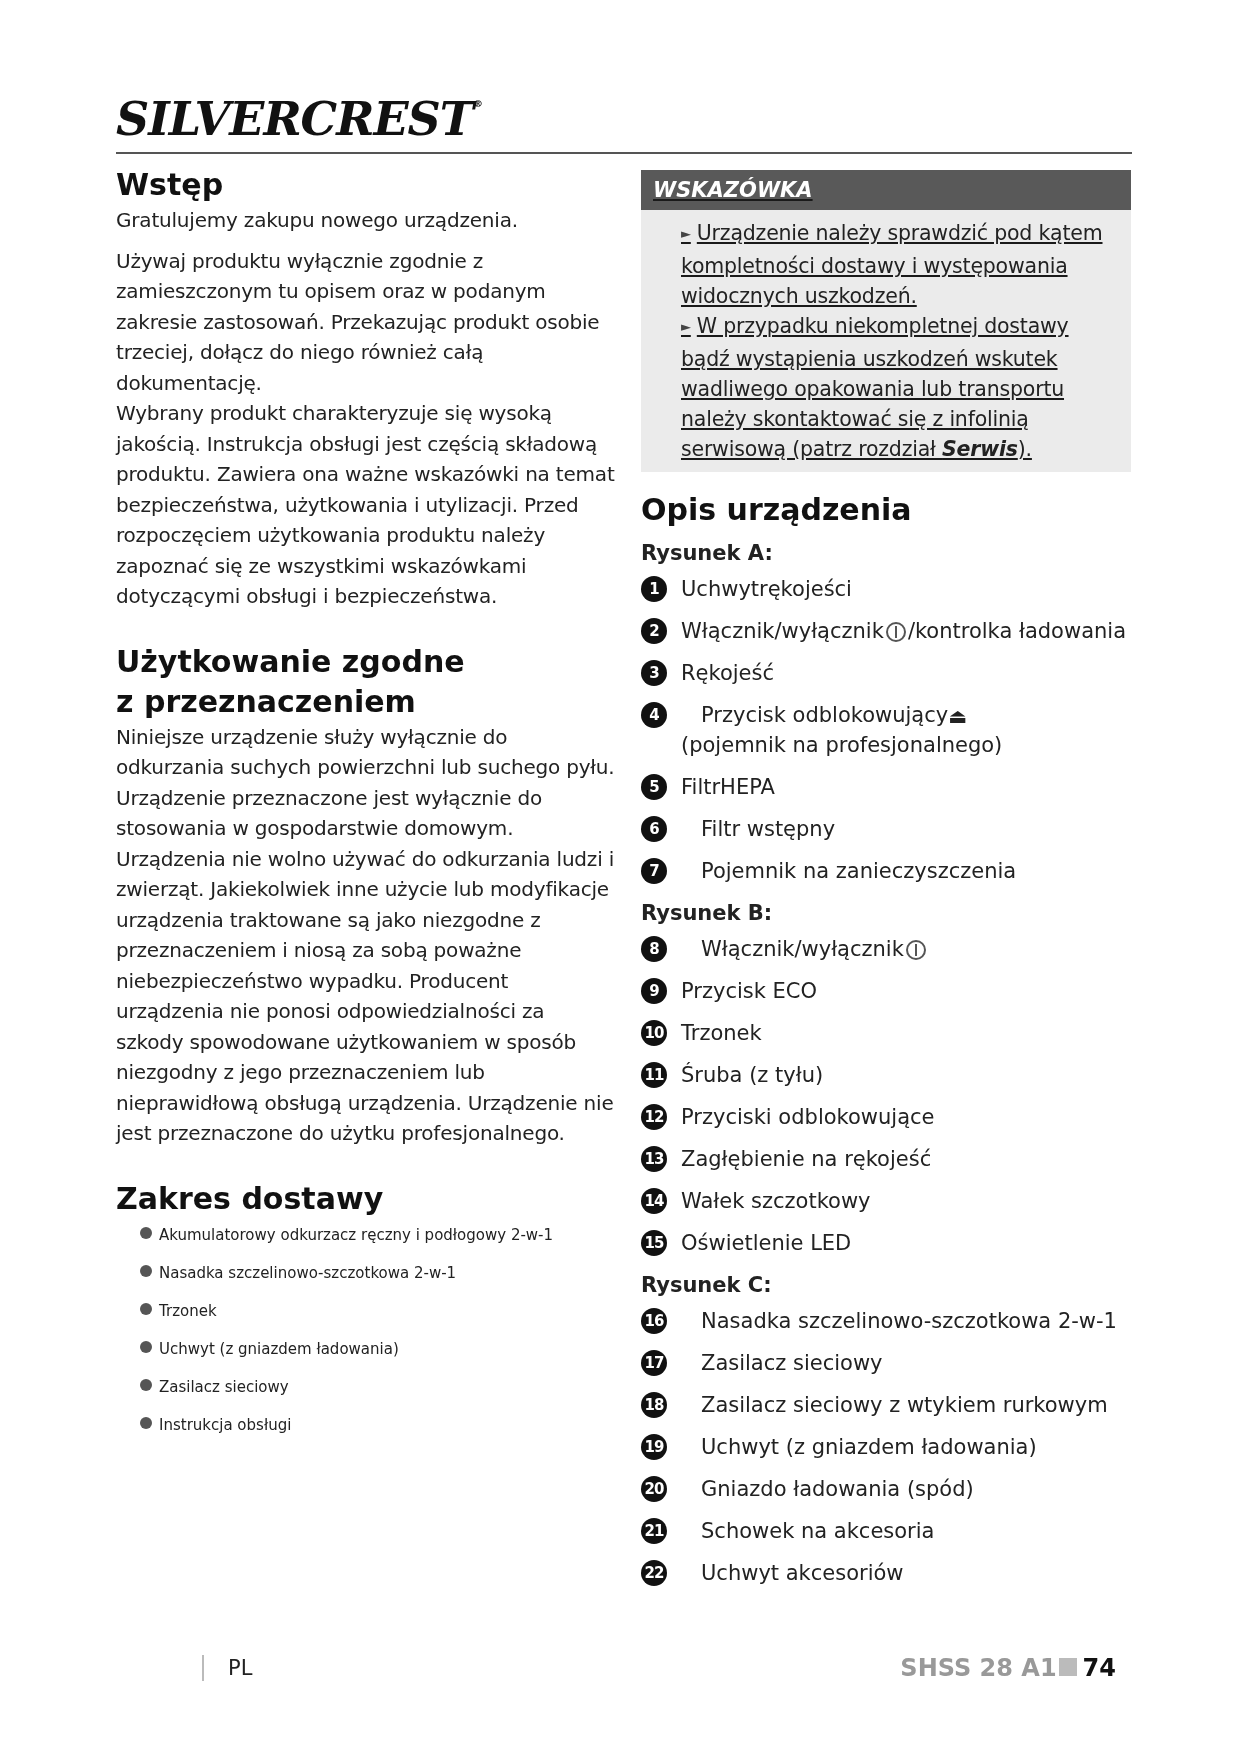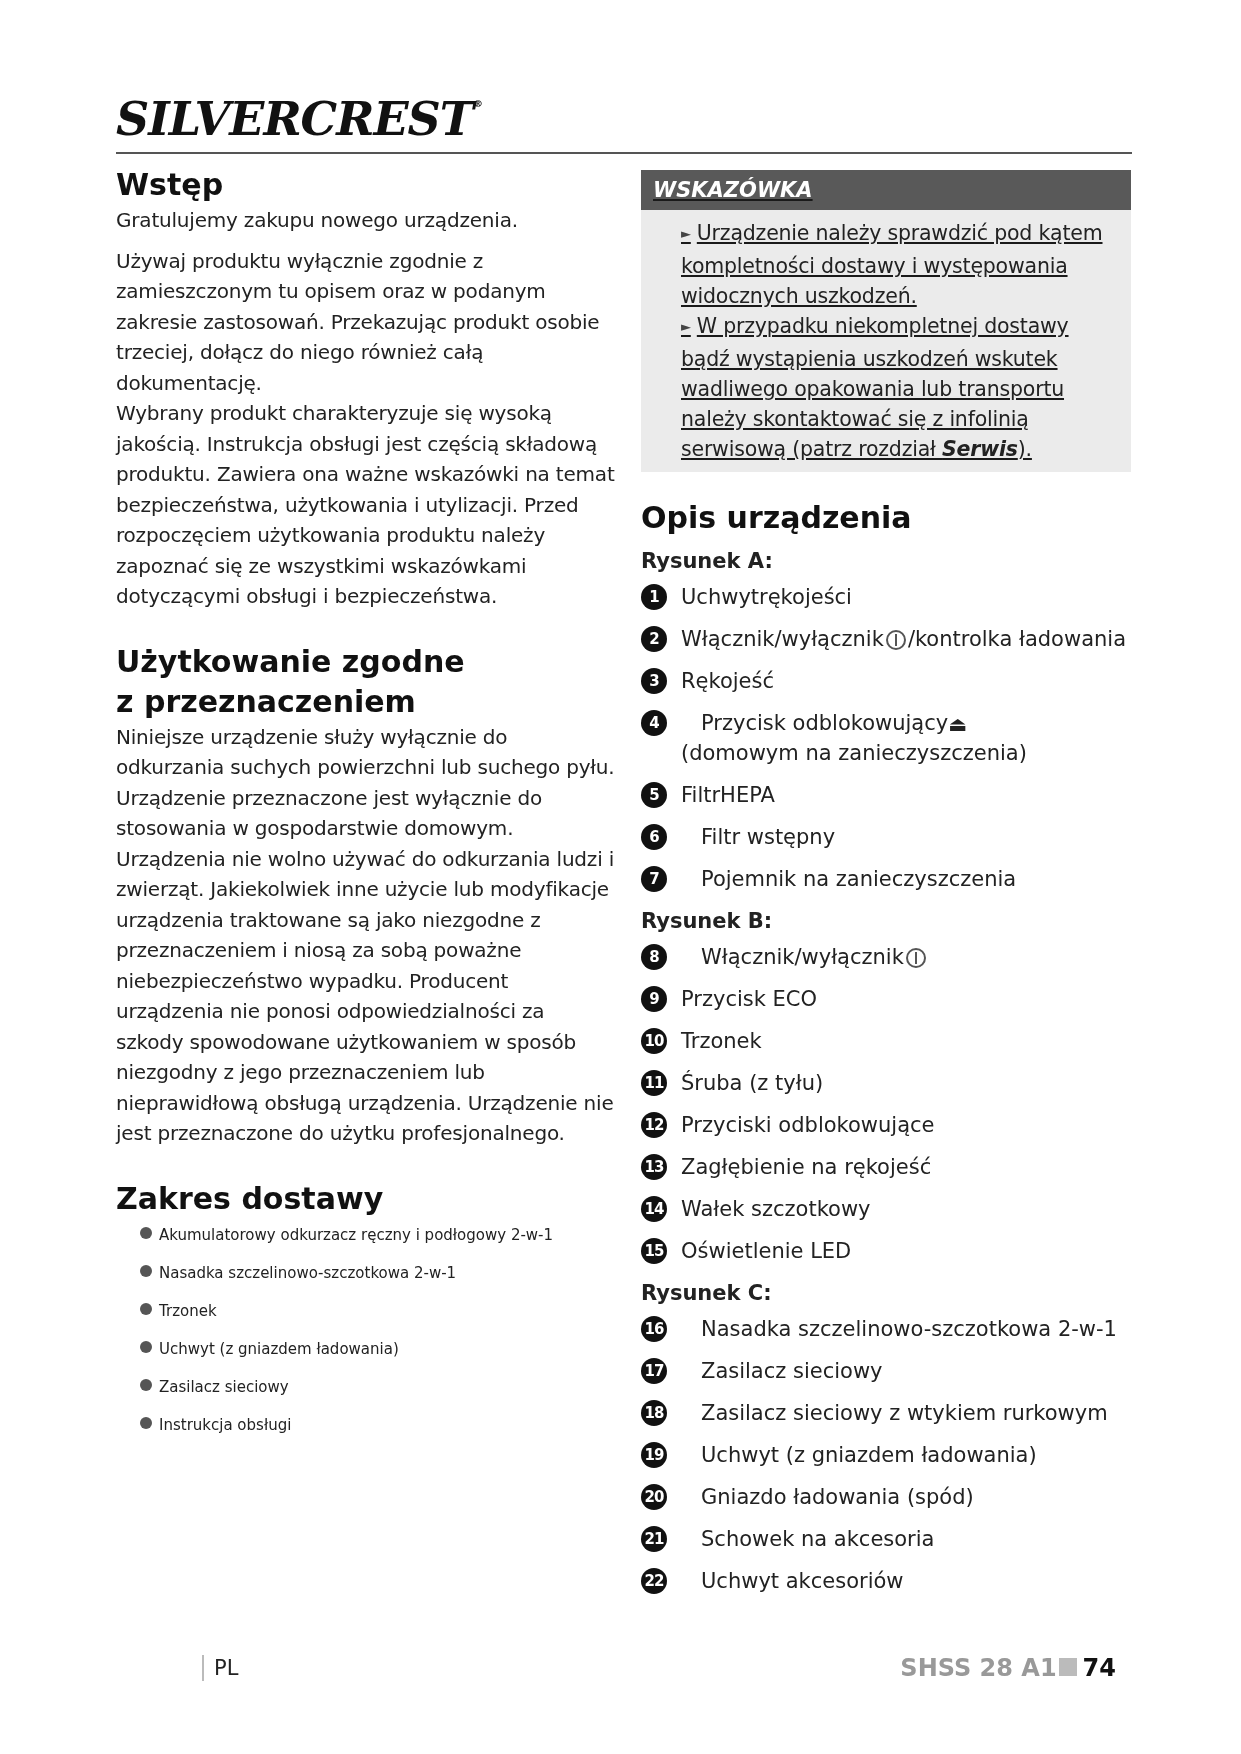--- a/index.html
+++ b/index.html
@@ -25,21 +25,21 @@
   .tri{font-size:13px;color:#444;margin-right:6px;position:relative;top:-2px;}
   .rys{font-size:21px;font-weight:bold;margin:8px 0 6px 0;color:#222;line-height:30px;}
   .item{display:flex;align-items:flex-start;font-size:21px;line-height:30px;margin-bottom:12px;color:#222;}
   .num{flex:0 0 26px;width:26px;height:26px;border-radius:50%;background:#111;color:#fff;font-weight:bold;font-size:15px;text-align:center;line-height:26px;margin-right:14px;margin-top:2px;letter-spacing:-1px;}
   .ind{padding-left:20px;}
   .pwr{display:inline-block;width:20px;height:20px;border:2px solid #555;border-radius:50%;position:relative;vertical-align:middle;margin:0 2px;box-sizing:border-box;}
   .pwr::after{content:"";position:absolute;left:7px;top:2px;width:2px;height:12px;background:#555;}
   .eject{display:inline-block;font-size:20px;line-height:20px;vertical-align:middle;}
   .footer{position:absolute;top:1655px;left:0;width:1241px;height:30px;}
   .fbar{position:absolute;left:202px;top:0;width:2px;height:26px;background:#bbb;}
-  .flang{position:absolute;left:214px;top:0;font-size:21px;line-height:26px;color:#222;}
+  .flang{position:absolute;left:228px;top:0;font-size:21px;line-height:26px;color:#222;}
   .fmodel{position:absolute;right:125px;top:0;font-size:24px;line-height:26px;font-weight:bold;color:#999;}
   .fsq{display:inline-block;width:18px;height:18px;background:#bbb;margin:0 6px 0 2px;vertical-align:middle;position:relative;top:-2px;}
   .fpage{color:#111;}
 </style>
 </head>
 <body>
 
 <div class="logo"><span class="big">SILVER</span><span class="big">CREST</span><sup>®</sup></div>
 <div class="rule"></div>
 
@@ -68,38 +68,38 @@
 
 <div class="col right">
   <div class="note">
     <div class="note-head">WSKAZÓWKA</div>
     <div class="note-body">
       <p><span class="tri">►</span><span>Urządzenie należy sprawdzić pod kątem kompletności dostawy i występowania widocznych uszkodzeń.</span></p>
       <p><span class="tri">►</span><span>W przypadku niekompletnej dostawy bądź wystąpienia uszkodzeń wskutek wadliwego opakowania lub transportu należy skontaktować się z infolinią serwisową (patrz rozdział </span><b><i>Serwis</i></b><span>).</span></p>
     </div>
   </div>
 
-  <h2 style="margin-top:26px">Opis urządzenia</h2>
+  <h2 style="margin-top:18px">Opis urządzenia</h2>
   <div class="rys">Rysunek A:</div>
 
   <div class="item">
       <span class="num">1</span>
       <span>Uchwytrękojeści</span>
     </div>
   <div class="item">
       <span class="num">2</span>
       <span><span>Włącznik/wyłącznik</span><span class="pwr"></span><span>/kontrolka ładowania</span></span>
     </div>
   <div class="item">
       <span class="num">3</span>
       <span>Rękojeść</span>
     </div>
   <div class="item">
       <span class="num">4</span>
-      <span><span class="ind">Przycisk odblokowujący</span><span class="eject">⏏</span><br><span>(domowym na zanieczyszczenia)</span></span>
+      <span><span class="ind">Przycisk odblokowujący</span><span class="eject">⏏</span><br><span>(pojemnik na profesjonalnego)</span></span>
     </div>
   <div class="item">
       <span class="num">5</span>
       <span>FiltrHEPA</span>
     </div>
   <div class="item">
       <span class="num">6</span>
       <span class="ind">Filtr wstępny</span>
     </div>
   <div class="item">

